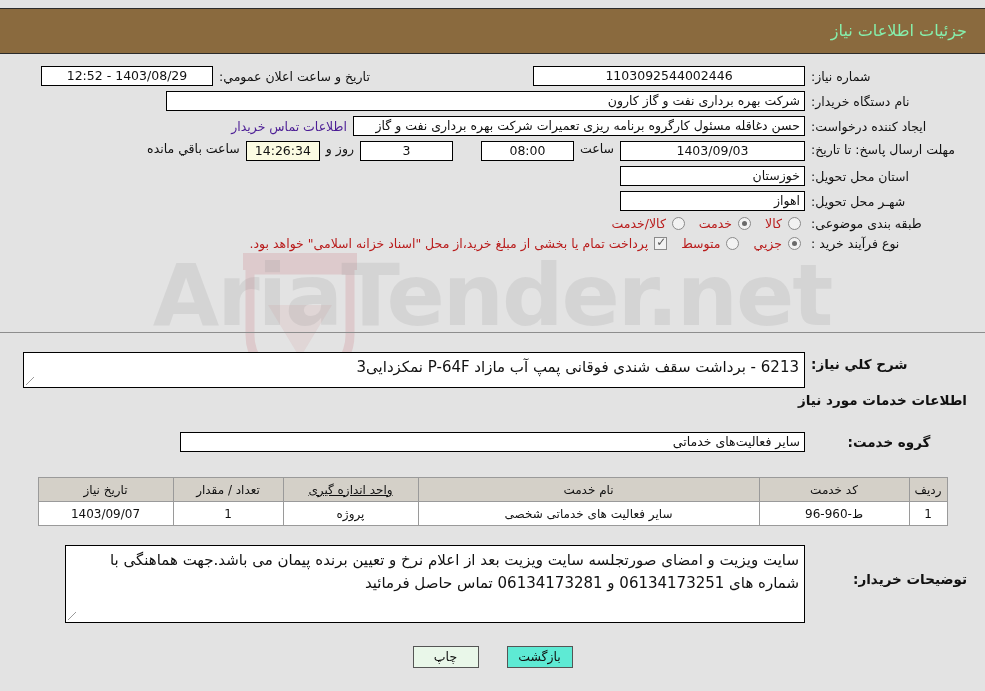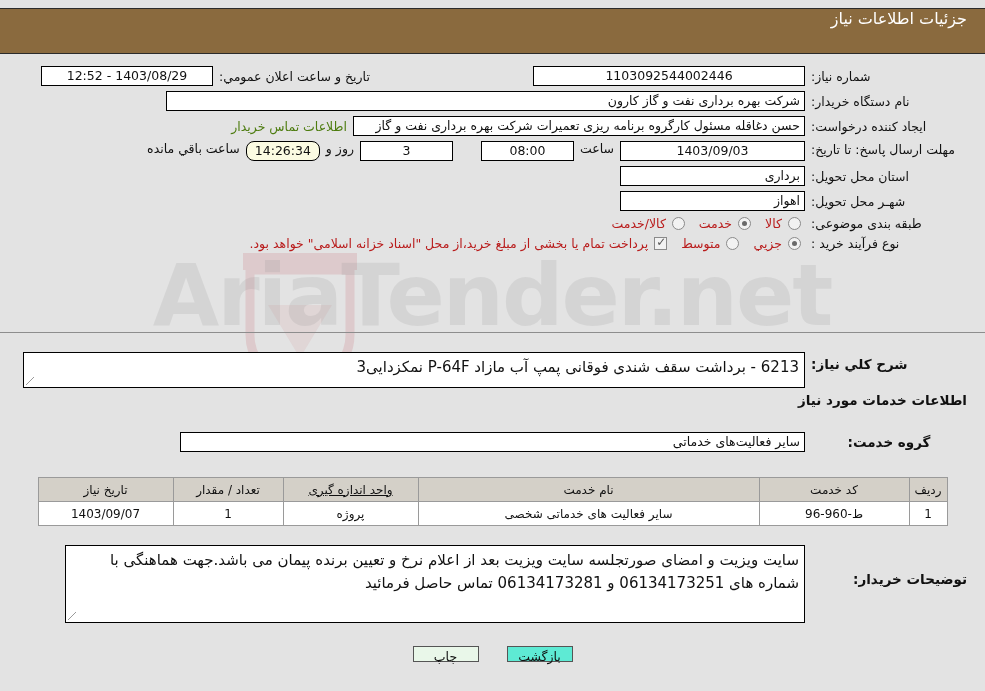--- a/index.html
+++ b/index.html
@@ -35,22 +35,22 @@
     position: absolute;
     left: 0; top: 8px;
     width: 985px; height: 46px;
     background: #8a6a3e;
     border-top: 1px solid #2b2b2b;
     border-bottom: 1px solid #2b2b2b;
     z-index: 2;
   }
   #header-title {
     position: absolute;
-    right: 18px; top: 0;
-    color: #ffffff;
+    right: 18px; top: 12px;
+    color: #86efac;
     font-size: 16px;
     letter-spacing: .3px;
     white-space: nowrap;
   }
 
   
   .form-area {
     position: absolute;
     left: 0; top: 62px;
     width: 985px;
@@ -81,29 +81,29 @@
     height: 20px;
     line-height: 18px;
     font-size: 12.5px;
     padding: 0 4px;
     text-align: right;
     white-space: nowrap;
     overflow: hidden;
     color: #111;
   }
   .fld.center { text-align: center; }
-  .fld.cream { background: #fbfbe2; border-radius: 8px; }
+  .fld.cream { background: #fbfbe2; }
   .inline-txt {
     font-size: 12.5px;
     padding: 0 6px;
     white-space: nowrap;
     color: #111;
   }
   .linkish {
-    color: #4d7c0f;
+    color: #4c1d95;
     font-size: 12.5px;
     white-space: nowrap;
     padding: 0 6px;
     cursor: pointer;
   }
 
   
   .hr {
     border: 0;
     border-top: 1px solid #8d8d8d;
@@ -229,21 +229,21 @@
     position: absolute;
     left: 0; top: 646px;
     width: 985px;
     display: flex;
     justify-content: center;
     gap: 28px;
     z-index: 3;
   }
   .btn {
     border: 1px solid #555;
-    height: 16px;
+    height: 22px;
     min-width: 66px;
     font-size: 12.5px;
     text-align: center;
     line-height: 20px;
     cursor: pointer;
     color: #111;
     padding: 0 8px;
   }
   .btn.print { background: #e9f7e9; }
   .btn.back  { background: #5eead4; }
@@ -295,21 +295,21 @@
       <div class="fld center" style="width:93px;">08:00</div>
       <div style="width:28px;"></div>
       <div class="fld center" style="width:93px;">3</div>
       <div class="inline-txt">روز و</div>
       <div class="fld center cream" style="width:74px;">14:26:34</div>
       <div class="inline-txt">ساعت باقي مانده</div>
     </div>
 
     <div class="row">
       <div class="lbl lbl-w">استان محل تحویل:</div>
-      <div class="fld" style="width:185px;">برداری</div>
+      <div class="fld" style="width:185px;">خوزستان</div>
     </div>
 
     <div class="row">
       <div class="lbl lbl-w">شهـر محل تحویل:</div>
       <div class="fld" style="width:185px;">اهواز</div>
     </div>
 
     <div class="row" style="margin-top:2px;">
       <div class="lbl lbl-w">طبقه بندی موضوعی:</div>
       <span class="radio"></span>

